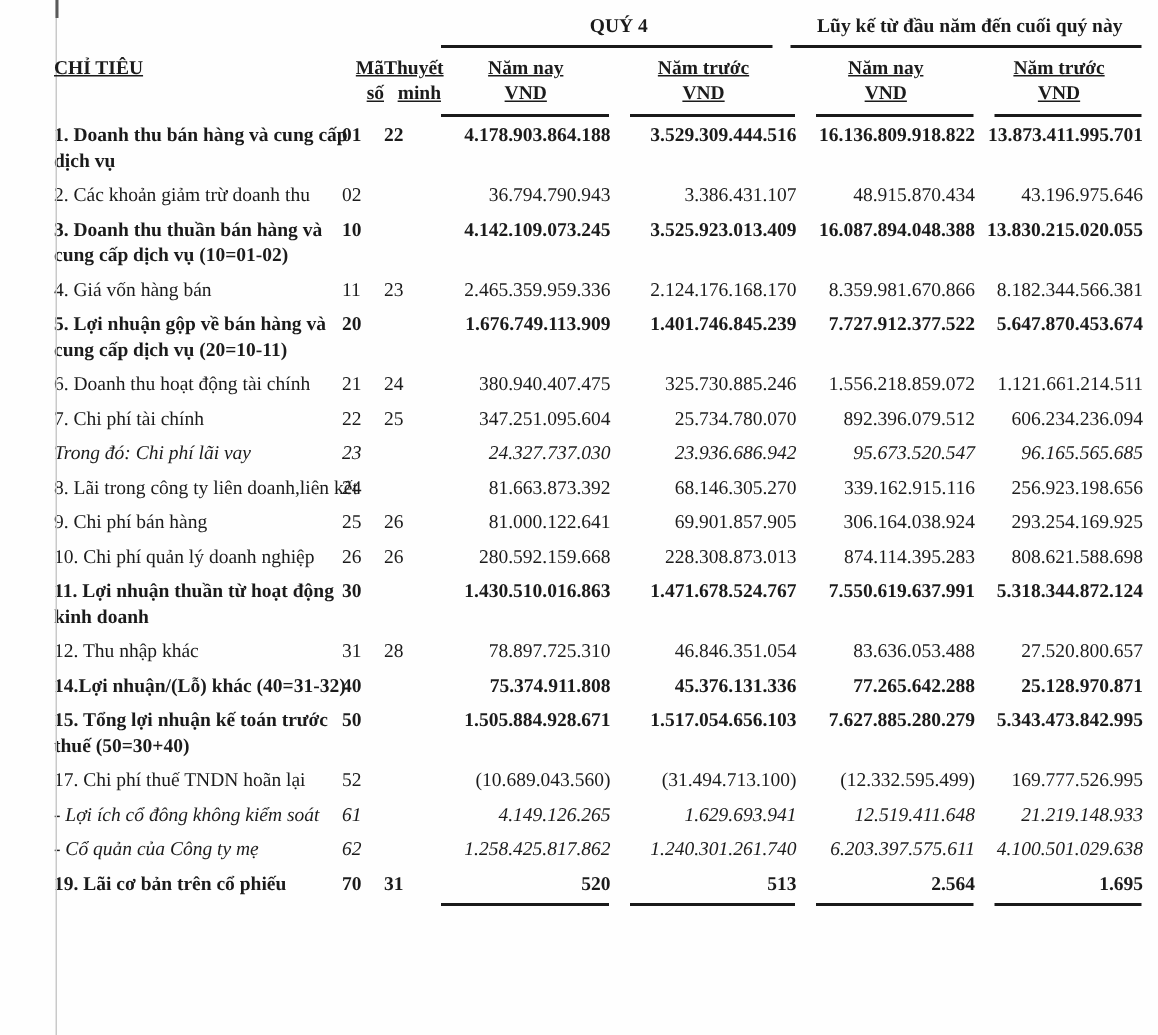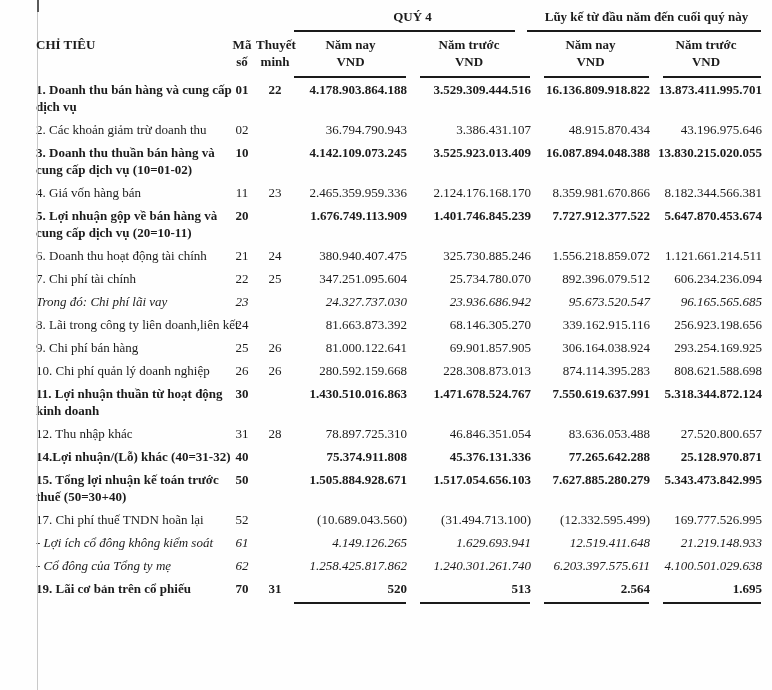--- a/index.html
+++ b/index.html
@@ -14,29 +14,29 @@
   col.c-v1 { width:113px; }
   col.c-v2 { width:124px; }
   col.c-v3 { width:119px; }
   col.c-v4 { width:112px; }
   th { font-weight:bold; vertical-align:top; line-height:17px; }
   .group-row th { padding-top:2px; }
   th.group { text-align:center; position:relative; padding-bottom:7px; }
   th.group::after { content:''; position:absolute; bottom:0; height:2px; background:#1a1a1a; }
   th.g1::after { left:0; right:16px; }
   th.g2::after { left:-4px; right:1px; }
-  .cols-row th { padding:4px 0 8px; position:relative; white-space:pre-line; }
+  .cols-row th { padding:4px 0 8px; position:relative; white-space:pre-line;text-decoration:underline; }
   .cols-row th.lblh { text-align:left; }
-  .cols-row th.ctr { text-align:center; }
+  .cols-row th.ctr { text-align:right; }
   .cols-row th.num { text-align:center; }
   .cols-row th.num::after { content:''; position:absolute; bottom:0; left:13px; right:1px; height:2px; background:#1a1a1a; }
   .cols-row th.num.first::after { left:0; }
   td { vertical-align:top; padding:3px 0; line-height:17px; }
   td.lbl { white-space:pre;margin-left:12px; }
-  td.ctr { text-align:center; }
+  td.ctr { }
   td.num { text-align:right; }
   tr.bold { font-weight:bold; }
   tr.italic { font-style:italic; }
   tr.final td { padding-bottom:7px; }
   tr.final td.num { position:relative; }
   tr.final td.num::after { content:''; position:absolute; bottom:0; left:13px; right:1px; height:2px; background:#1a1a1a; }
   tr.final td.num.first::after { left:0; }
 </style>
 </head>
 <body>
@@ -230,21 +230,21 @@
       <tr class="italic">
         <td class="lbl">- Lợi ích cổ đông không kiểm soát</td>
         <td class="ctr">61</td>
         <td class="ctr"></td>
         <td class="num first">4.149.126.265</td>
         <td class="num">1.629.693.941</td>
         <td class="num">12.519.411.648</td>
         <td class="num">21.219.148.933</td>
       </tr>
       <tr class="italic">
-        <td class="lbl">- Cổ đông của Tổng ty mẹ</td>
+        <td class="lbl">- Cổ quản của Công ty mẹ</td>
         <td class="ctr">62</td>
         <td class="ctr"></td>
         <td class="num first">1.258.425.817.862</td>
         <td class="num">1.240.301.261.740</td>
         <td class="num">6.203.397.575.611</td>
         <td class="num">4.100.501.029.638</td>
       </tr>
       <tr class="bold final">
         <td class="lbl">19. Lãi cơ bản trên cổ phiếu</td>
         <td class="ctr">70</td>

